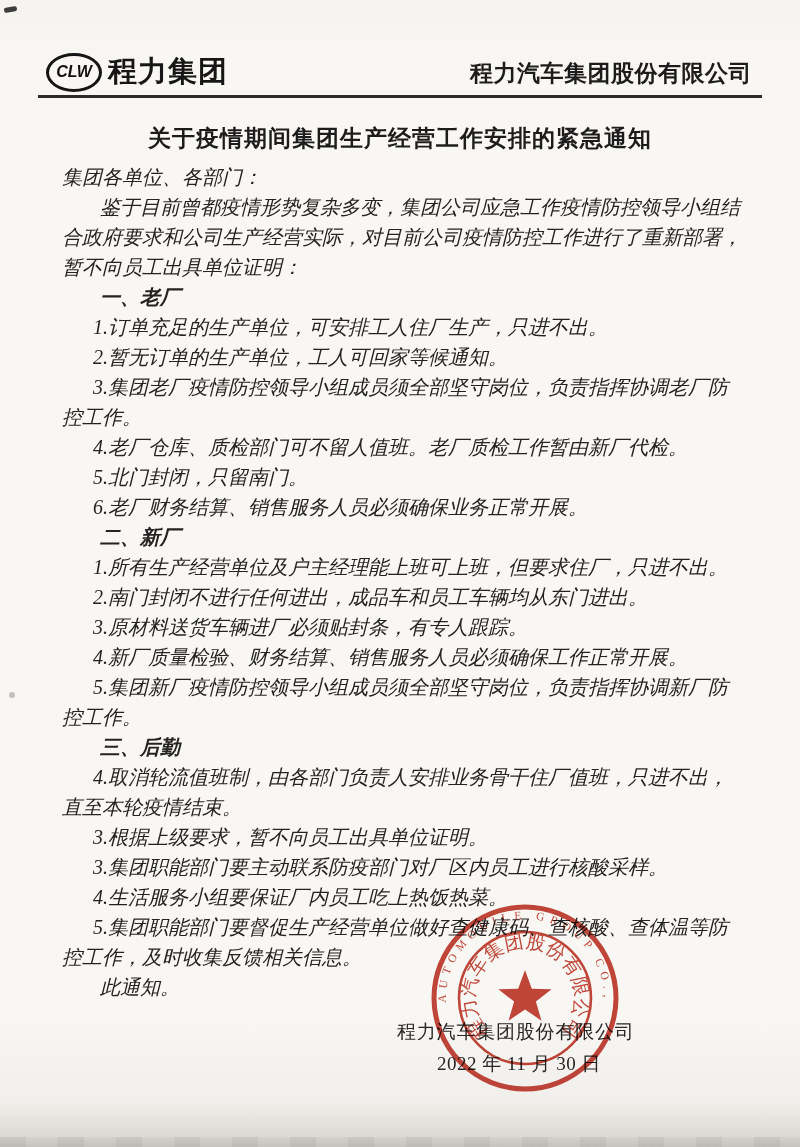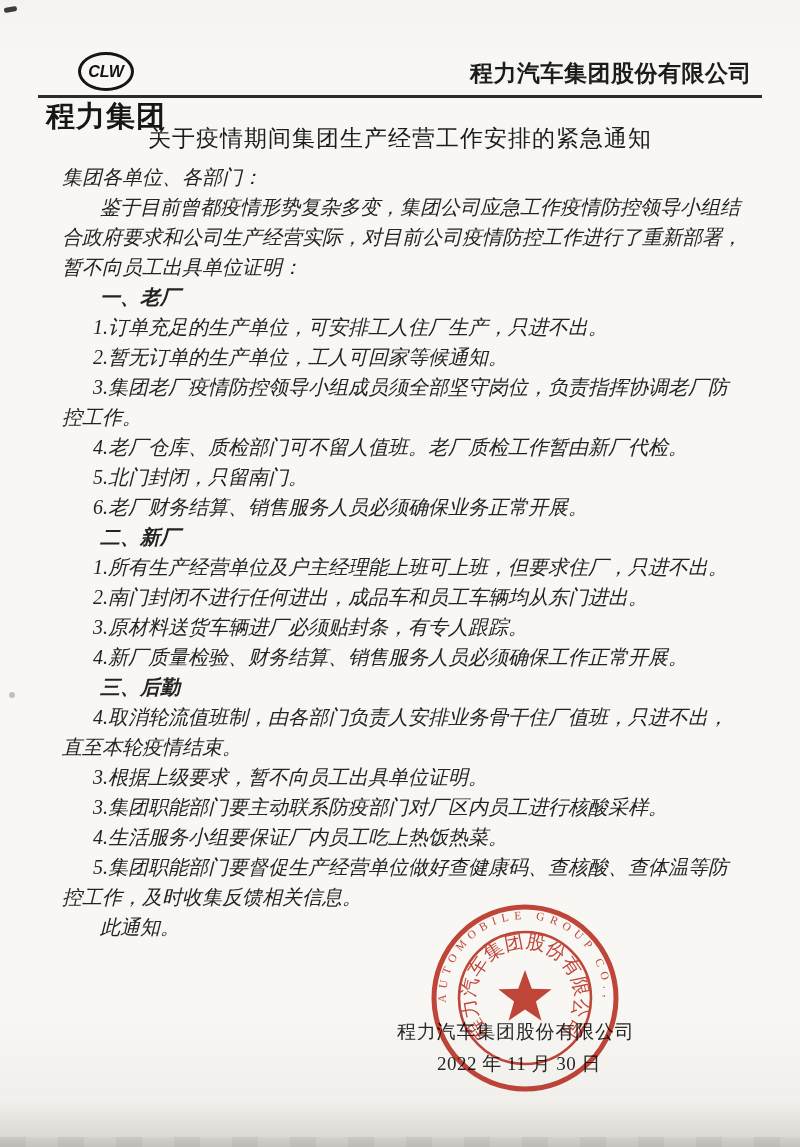--- a/index.html
+++ b/index.html
@@ -20,38 +20,38 @@
   }
   .corner-mark{
     position:absolute;left:4px;top:7px;width:13px;height:5px;
     background:#3c3c3c;border-radius:2px;transform:rotate(-10deg);
   }
   .speck{position:absolute;left:9px;top:692px;width:6px;height:6px;border-radius:50%;background:rgba(90,90,90,.35);}
 
   
   .header{position:absolute;left:0;top:0;right:0;height:98px;}
   .logo{position:absolute;left:46px;top:52px;display:flex;align-items:center;gap:6px;
-        font-family:"Liberation Sans","DejaVu Sans",sans-serif;flex-direction:column;}
+        font-family:"Liberation Sans","DejaVu Sans",sans-serif;}
   .logo-oval{
     width:50px;height:33px;border:3.5px solid #151515;border-radius:50%;
     display:flex;align-items:center;justify-content:center;
     font-weight:bold;font-size:16px;letter-spacing:0;color:#111;font-style:italic;
   }
   .logo-cn{font-size:29px;font-weight:bold;color:#161616;letter-spacing:1px;}
   .header-company{
     position:absolute;right:48px;top:58px;
     font-family:"Liberation Sans","DejaVu Sans",sans-serif;
     font-size:23px;font-weight:600;color:#1c1c1c;letter-spacing:0.5px;
   }
   .header-rule{position:absolute;left:38px;right:38px;top:95px;height:2.5px;background:#2c2c2c;}
 
   
   .doc-title{
     position:absolute;left:0;right:0;top:123px;text-align:center;
-    font-size:23px;font-weight:normal;letter-spacing:1px;color:#1c1c1c;
+    font-size:23px;font-weight:bold;letter-spacing:1px;color:#1c1c1c;
   }
 
   
   .doc-body{position:absolute;left:62px;top:162px;width:684px;font-size:20px;line-height:30px;font-style:italic;}
   .ln{margin:0;text-align:left;}
   .s-flush{text-indent:0;}
   .s-para{text-indent:38px;}
   .s-item{text-indent:31px;}
   .s-heading{text-indent:38px;font-weight:bold;}
 
@@ -95,20 +95,21 @@
       <p class="ln s-item">2.暂无订单的生产单位，工人可回家等候通知。</p>
       <p class="ln s-item">3.集团老厂疫情防控领导小组成员须全部坚守岗位，负责指挥协调老厂防控工作。</p>
       <p class="ln s-item">4.老厂仓库、质检部门可不留人值班。老厂质检工作暂由新厂代检。</p>
       <p class="ln s-item">5.北门封闭，只留南门。</p>
       <p class="ln s-item">6.老厂财务结算、销售服务人员必须确保业务正常开展。</p>
       <p class="ln s-heading">二、新厂</p>
       <p class="ln s-item">1.所有生产经营单位及户主经理能上班可上班，但要求住厂，只进不出。</p>
       <p class="ln s-item">2.南门封闭不进行任何进出，成品车和员工车辆均从东门进出。</p>
       <p class="ln s-item">3.原材料送货车辆进厂必须贴封条，有专人跟踪。</p>
       <p class="ln s-item">4.新厂质量检验、财务结算、销售服务人员必须确保工作正常开展。</p>
+      <p class="ln s-item">5.集团新厂疫情防控领导小组成员须全部坚守岗位，负责指挥协调新厂防控工作。</p>
       <p class="ln s-heading">三、后勤</p>
       <p class="ln s-item">4.取消轮流值班制，由各部门负责人安排业务骨干住厂值班，只进不出，直至本轮疫情结束。</p>
       <p class="ln s-item">3.根据上级要求，暂不向员工出具单位证明。</p>
       <p class="ln s-item">3.集团职能部门要主动联系防疫部门对厂区内员工进行核酸采样。</p>
       <p class="ln s-item">4.生活服务小组要保证厂内员工吃上热饭热菜。</p>
       <p class="ln s-item">5.集团职能部门要督促生产经营单位做好查健康码、查核酸、查体温等防控工作，及时收集反馈相关信息。</p>
       <p class="ln s-para">此通知。</p>
     </div>
 
   <div class="sig-company">程力汽车集团股份有限公司</div>

